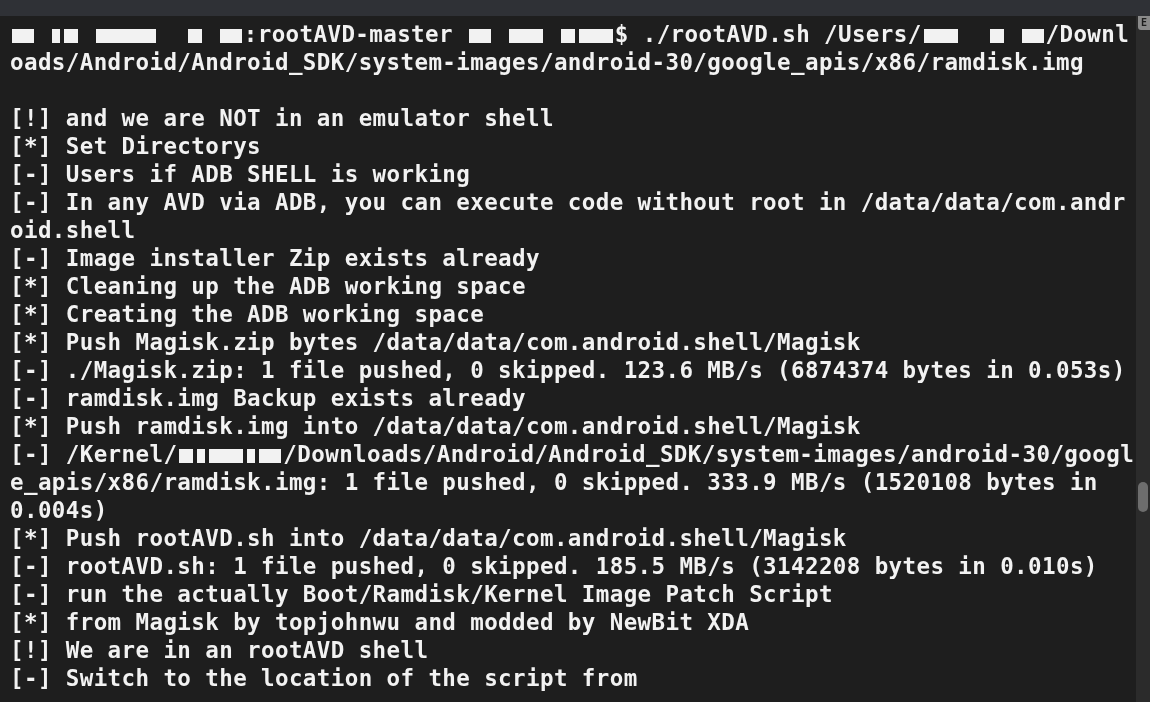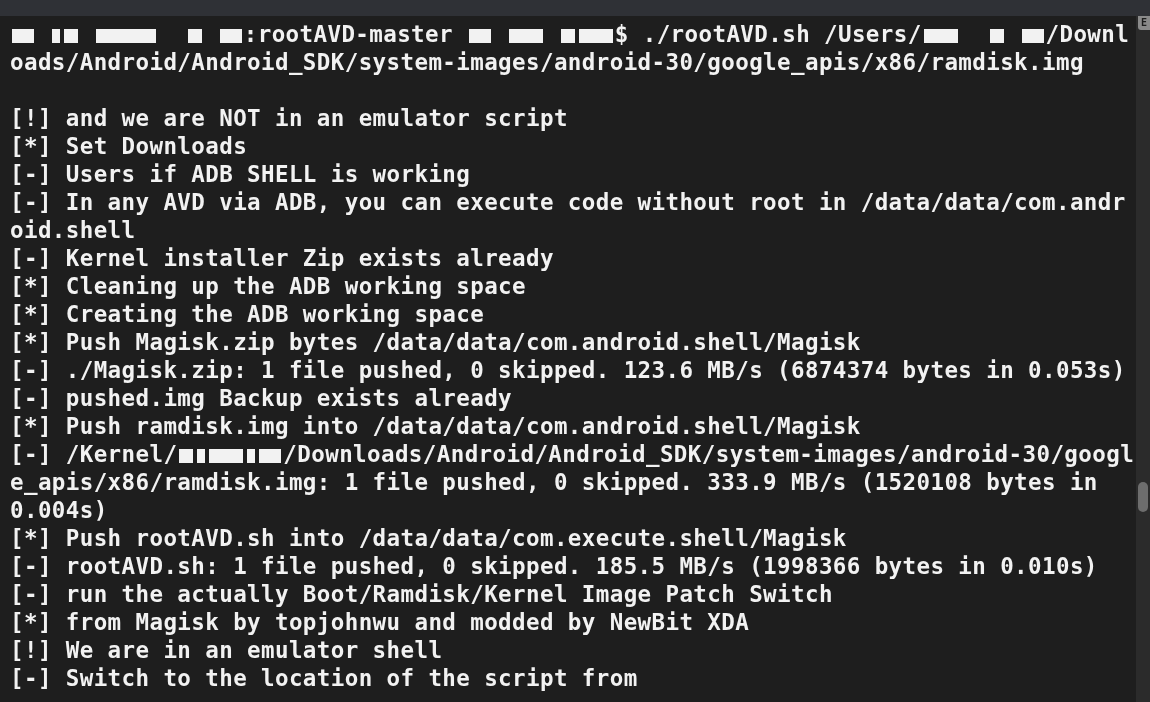--- a/index.html
+++ b/index.html
@@ -82,36 +82,36 @@
   }
 </style>
 </head>
 <body>
 
 <div class="titlebar"></div>
 
 <div class="term-wrap">
 
   <div class="term"><span class="prompt-line"><span class="redact r-short"></span> <span class="redact r-dot"></span><span class="redact r-narrow"></span> <span class="redact r-wide"></span>  <span class="redact r-narrow"></span> <span class="redact r-short"></span><span>:rootAVD-master </span><span class="redact r-short"></span> <span class="redact r-med"></span> <span class="redact r-narrow"></span><span class="redact r-med"></span><span>$ </span><span>./rootAVD.sh /Users/</span><span class="redact r-med"></span>  <span class="redact r-narrow"></span> <span class="redact r-short"></span><span>/Downloads/Android/Android_SDK/system-images/android-30/google_apis/x86/ramdisk.img</span></span>
-<span>[!] and we are NOT in an emulator script</span>
-<span>[*] Set Downloads</span>
+<span>[!] and we are NOT in an emulator shell</span>
+<span>[*] Set Directorys</span>
 <span>[-] Users if ADB SHELL is working</span>
 <span>[-] In any AVD via ADB, you can execute code without root in /data/data/com.android.shell</span>
-<span>[-] Kernel installer Zip exists already</span>
+<span>[-] Image installer Zip exists already</span>
 <span>[*] Cleaning up the ADB working space</span>
 <span>[*] Creating the ADB working space</span>
 <span>[*] Push Magisk.zip bytes /data/data/com.android.shell/Magisk</span>
 <span>[-] ./Magisk.zip: 1 file pushed, 0 skipped. 123.6 MB/s (6874374 bytes in 0.053s)</span>
-<span>[-] pushed.img Backup exists already</span>
+<span>[-] ramdisk.img Backup exists already</span>
 <span>[*] Push ramdisk.img into /data/data/com.android.shell/Magisk</span>
 <span><span>[-] /Kernel/</span><span class="redact r-narrow"></span><span class="redact r-dot"></span><span class="redact r-med"></span><span class="redact r-dot"></span><span class="redact r-short"></span><span>/Downloads/Android/Android_SDK/system-images/android-30/google_apis/x86/ramdisk.img: 1 file pushed, 0 skipped. 333.9 MB/s (1520108 bytes in 0.004s)</span></span>
-<span>[*] Push rootAVD.sh into /data/data/com.execute.shell/Magisk</span>
-<span>[-] rootAVD.sh: 1 file pushed, 0 skipped. 185.5 MB/s (1998366 bytes in 0.010s)</span>
-<span>[-] run the actually Boot/Ramdisk/Kernel Image Patch Switch</span>
+<span>[*] Push rootAVD.sh into /data/data/com.android.shell/Magisk</span>
+<span>[-] rootAVD.sh: 1 file pushed, 0 skipped. 185.5 MB/s (3142208 bytes in 0.010s)</span>
+<span>[-] run the actually Boot/Ramdisk/Kernel Image Patch Script</span>
 <span>[*] from Magisk by topjohnwu and modded by NewBit XDA</span>
-<span>[!] We are in an emulator shell</span>
+<span>[!] We are in an rootAVD shell</span>
 <span>[-] Switch to the location of the script from</span></div>
 
   <div class="scroll-track">
     <div class="scroll-thumb"></div>
   </div>
   <div class="badge">E</div>
 </div>
 
 </body></html>

